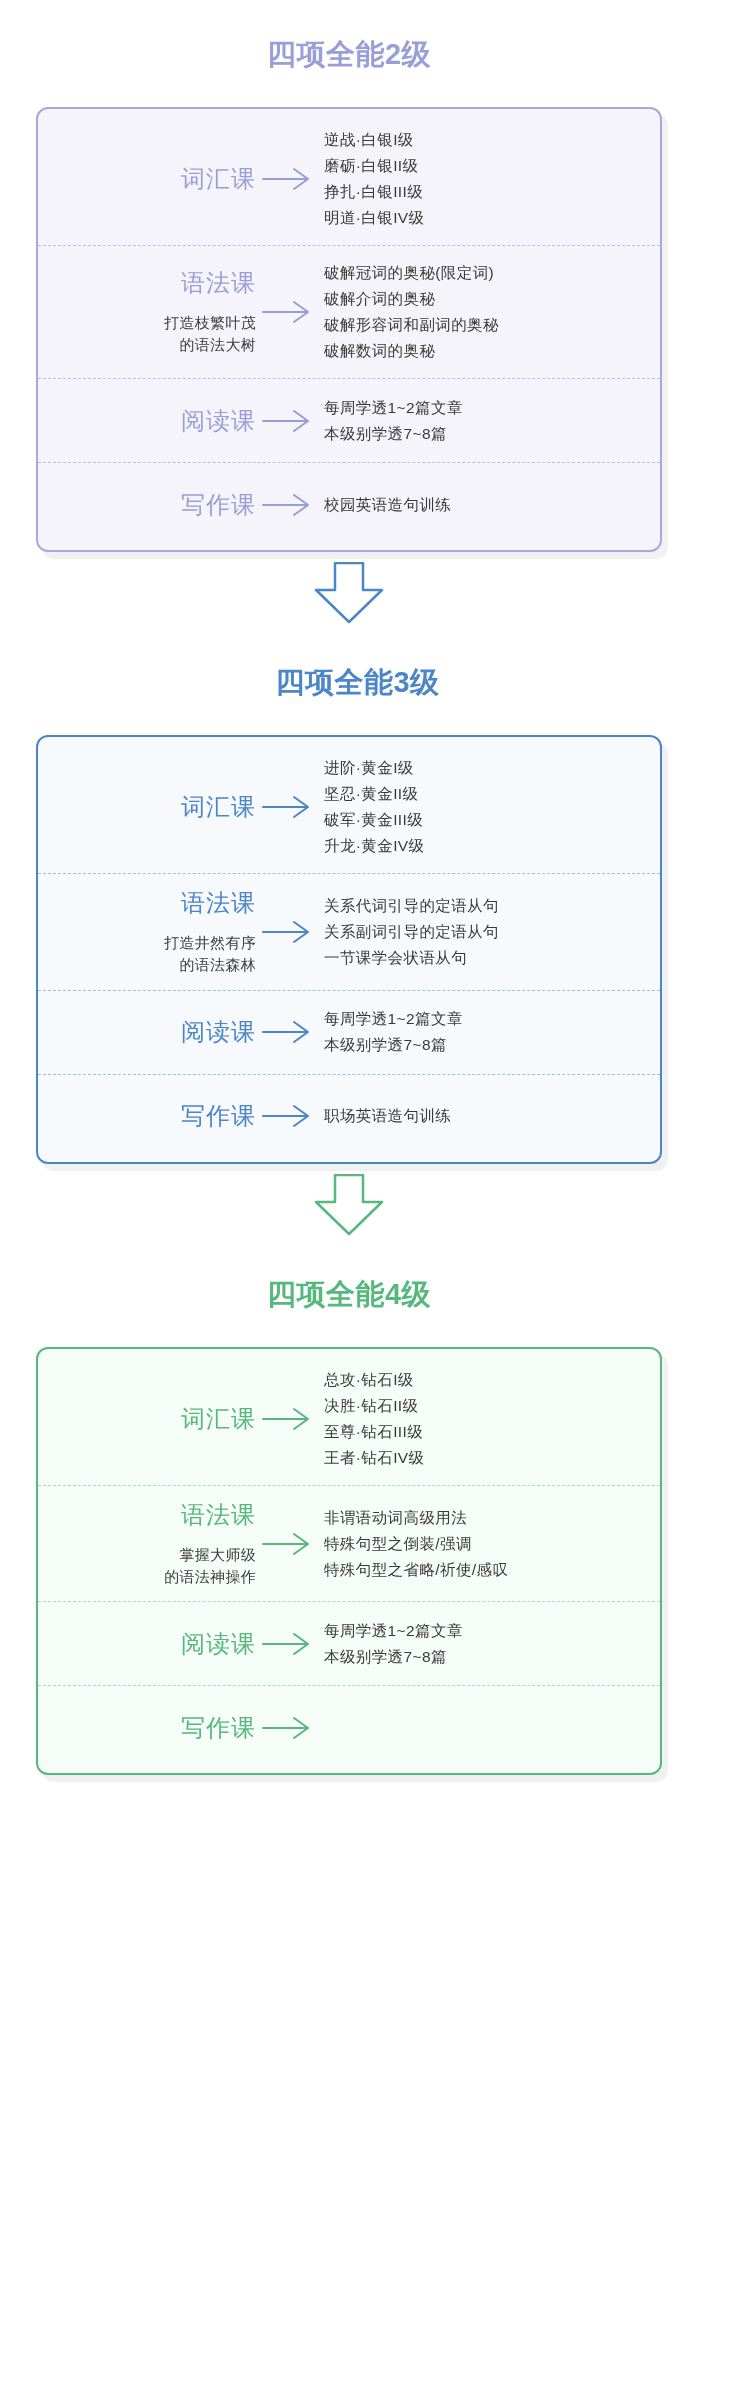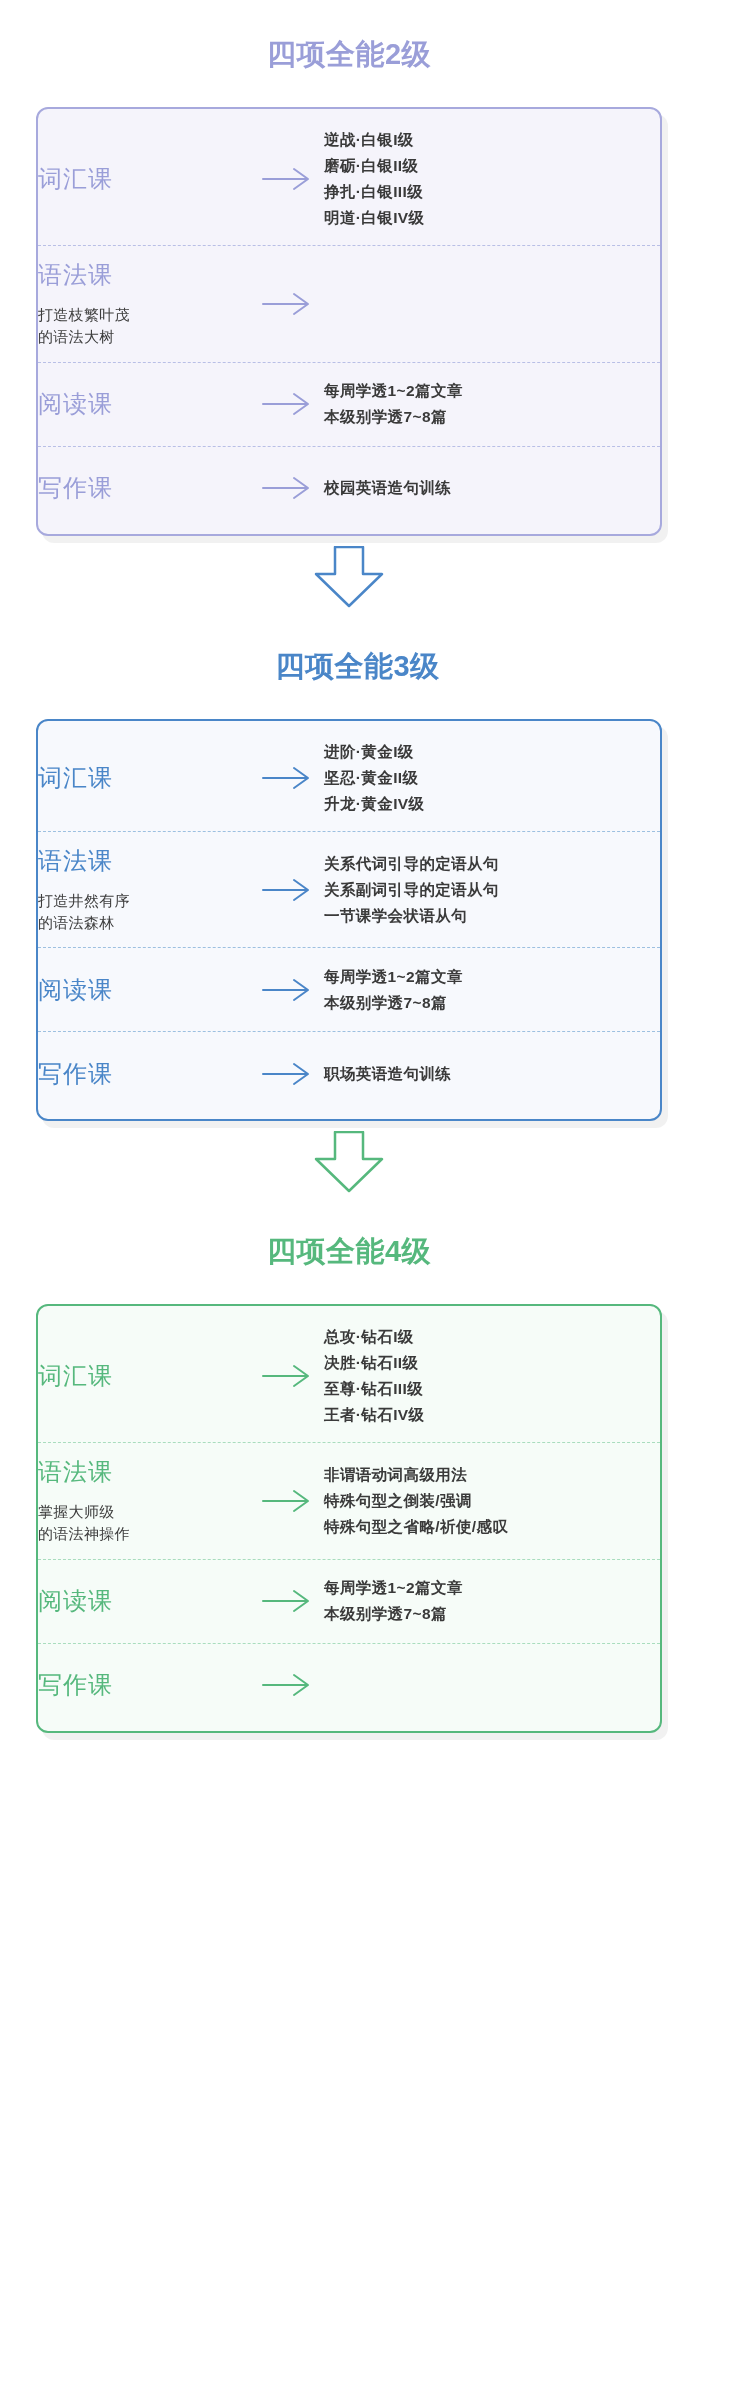--- a/index.html
+++ b/index.html
@@ -49,21 +49,21 @@
   }
   .row + .row{
     border-top:1.5px dashed #b9bfe6;
   }
   .row.blue + .row.blue{ border-top-color:#9dc0e0; }
   .row.green + .row.green{ border-top-color:#a9ddbe; }
 
   .row-label{
     width:218px;
     flex:0 0 218px;
-    text-align:left;
+    text-align:right;
     box-sizing:border-box;
   }
   .row-label .main{
     font-size:24px;
     line-height:1.25;
     letter-spacing:1px;
     font-weight:400;
   }
   .row-label .sub{
     font-size:15px;
@@ -85,21 +85,20 @@
   .row-items{
     flex:1 1 auto;
     padding-left:6px;
   }
   .row-items .item{
     font-size:15.5px;
     line-height:26px;
     color:#3a3a3a;
     letter-spacing:0.4px;
     white-space:nowrap;
-    font-weight:bold;
   }
 
   
   .theme-purple .level-title{color:#9a9ed8;}
   .theme-purple .card{border-color:#a7a9dd;background:#f5f4fb;}
   .theme-purple .row-label .main{color:#9a9ed8;}
 
   .theme-blue .level-title{color:#4a86c8;margin-left:17px;}
   .theme-blue .card{border-color:#4a86c8;background:#f7f9fd;}
   .theme-blue .row-label .main{color:#4a86c8;}
@@ -144,20 +143,26 @@
           <div class="row purple">
             <div class="row-label">
               <div class="main">语法课</div>
               <div class="sub"><span>打造枝繁叶茂</span><br><span>的语法大树</span></div>
             </div>
             <div class="arrow-cell">
               <svg width="52" height="26" viewBox="0 0 52 26" aria-hidden="true">
                 <path d="M2 13 H46" stroke="#9a9ed8" stroke-width="2" fill="none" stroke-linecap="round"></path>
                 <path d="M33 3 L47 13 L33 23" stroke="#9a9ed8" stroke-width="2" fill="none" stroke-linecap="round" stroke-linejoin="round"></path>
               </svg>
+            </div>
+            <div class="row-items">
+              <div class="item">破解冠词的奥秘(限定词)</div>
+              <div class="item">破解介词的奥秘</div>
+              <div class="item">破解形容词和副词的奥秘</div>
+              <div class="item">破解数词的奥秘</div>
             </div>
           </div>
           <div class="row purple">
             <div class="row-label">
               <div class="main">阅读课</div>
             </div>
             <div class="arrow-cell">
               <svg width="52" height="26" viewBox="0 0 52 26" aria-hidden="true">
                 <path d="M2 13 H46" stroke="#9a9ed8" stroke-width="2" fill="none" stroke-linecap="round"></path>
                 <path d="M33 3 L47 13 L33 23" stroke="#9a9ed8" stroke-width="2" fill="none" stroke-linecap="round" stroke-linejoin="round"></path>
@@ -198,20 +203,21 @@
             </div>
             <div class="arrow-cell">
               <svg width="52" height="26" viewBox="0 0 52 26" aria-hidden="true">
                 <path d="M2 13 H46" stroke="#4a86c8" stroke-width="2" fill="none" stroke-linecap="round"></path>
                 <path d="M33 3 L47 13 L33 23" stroke="#4a86c8" stroke-width="2" fill="none" stroke-linecap="round" stroke-linejoin="round"></path>
               </svg>
             </div>
             <div class="row-items">
               <div class="item">进阶·黄金I级</div>
               <div class="item">坚忍·黄金II级</div>
+              <div class="item">破军·黄金III级</div>
               <div class="item">升龙·黄金IV级</div>
             </div>
           </div>
           <div class="row blue">
             <div class="row-label">
               <div class="main">语法课</div>
               <div class="sub"><span>打造井然有序</span><br><span>的语法森林</span></div>
             </div>
             <div class="arrow-cell">
               <svg width="52" height="26" viewBox="0 0 52 26" aria-hidden="true">

